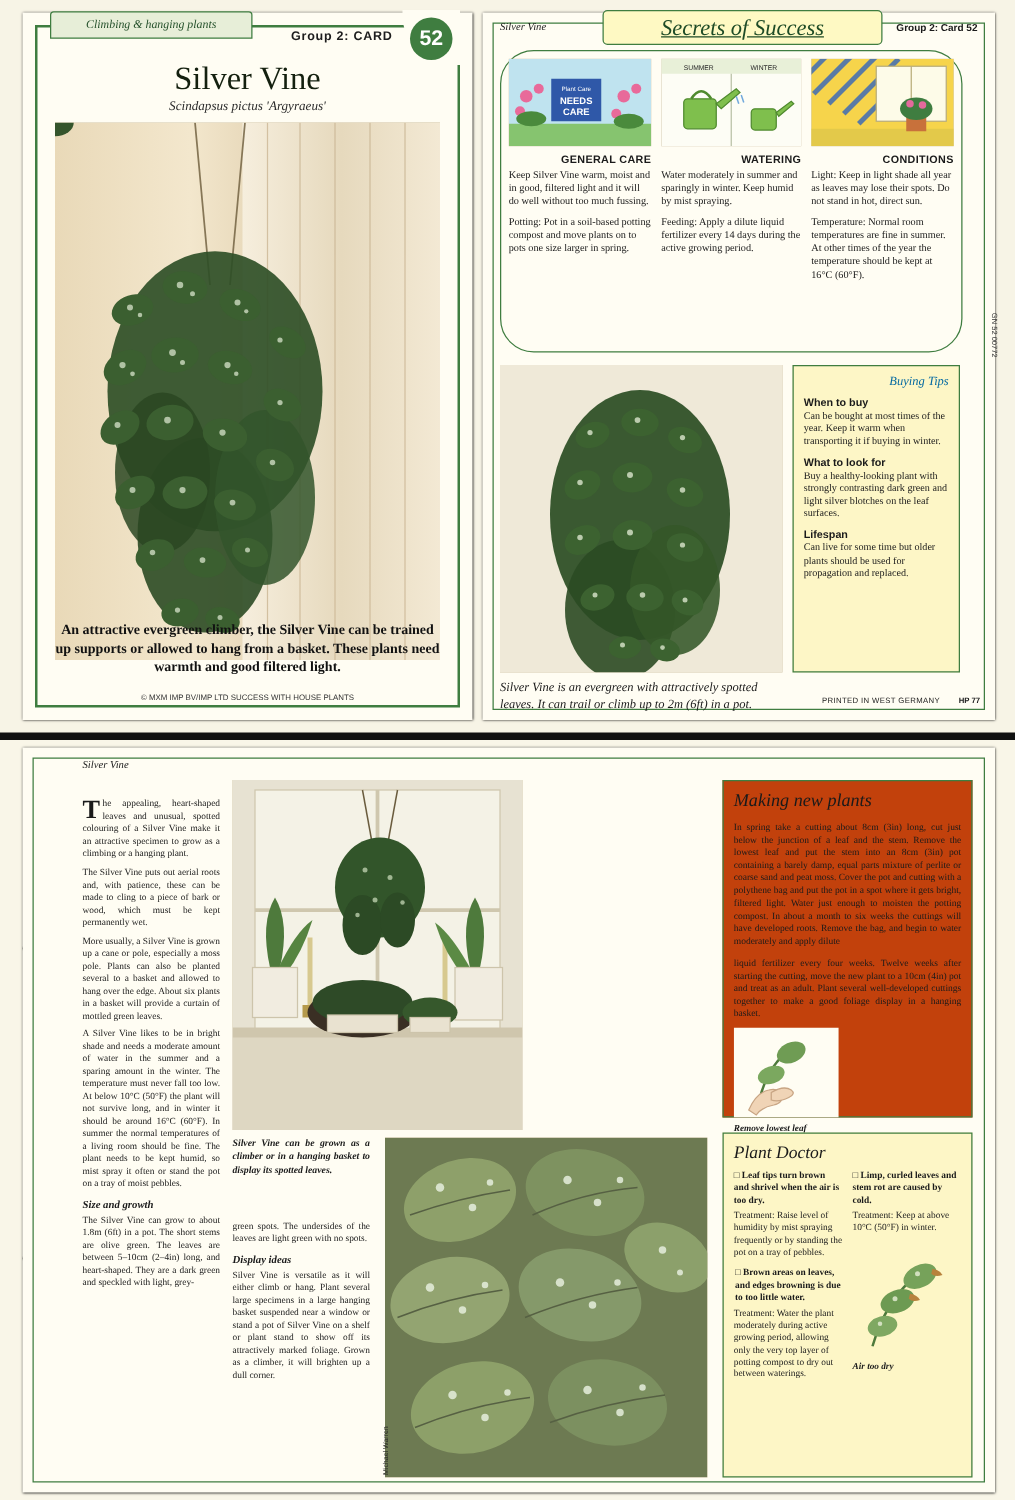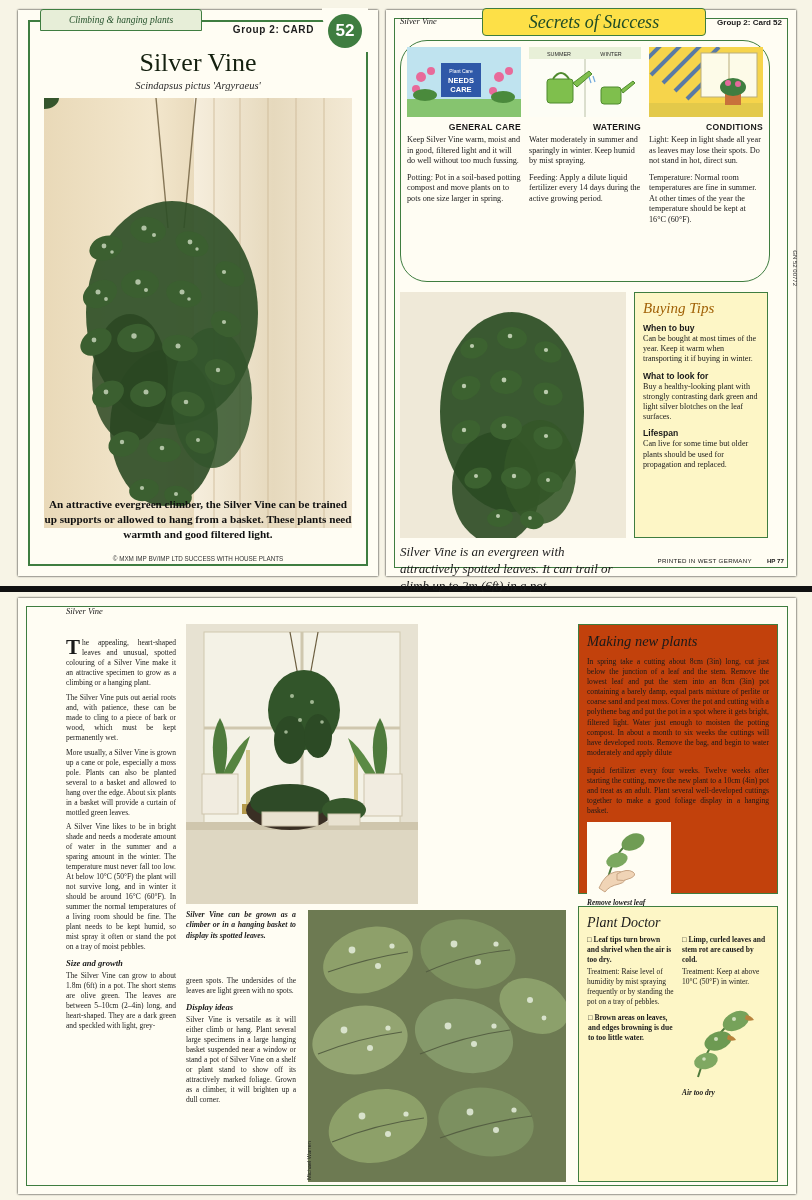--- a/index.html
+++ b/index.html
@@ -26,35 +26,35 @@
 
   .title{position:absolute;left:0;right:0;top:38px;text-align:center;font-size:26px;font-family:"Liberation Serif",serif;color:#14200f;}
   .subtitle{position:absolute;left:0;right:0;top:70px;text-align:center;font-size:10.5px;font-style:italic;color:#2a2a2a;}
 
   .photo{position:absolute;overflow:hidden;background:#cfc4a8;}
   .caption-main{position:absolute;left:24px;right:24px;bottom:34px;text-align:center;font-size:11.2px;line-height:1.35;font-weight:bold;color:#111;font-family:"Liberation Serif",serif;}
   .copyright{position:absolute;left:0;right:0;bottom:14px;text-align:center;font-size:6.3px;color:#333;font-family:"Liberation Sans",sans-serif;}
 
   
   .rinner{position:absolute;left:8px;top:8px;right:8px;bottom:8px;border:1.5px solid #3f7d40;}
-  .sos-banner{position:absolute;left:96px;top:-2px;width:222px;height:26px;background:#fde047;border:1.5px solid #3f7d40;border-radius:4px;
-              display:flex;align-items:center;justify-content:center;font-style:italic;font-size:18px;color:#1e4b26;}
+  .sos-banner{position:absolute;left:96px;top:-2px;width:222px;height:26px;background:#fef9c3;border:1.5px solid #3f7d40;border-radius:4px;
+              display:flex;align-items:center;justify-content:center;font-style:italic;font-size:18px;color:#1e4b26;text-decoration:underline;}
   .sv-lbl{position:absolute;left:14px;top:6px;font-size:8.5px;font-style:italic;color:#1b1b1b;}
   .grp-lbl-r{position:absolute;right:14px;top:8px;font-size:8px;font-family:"Liberation Sans",sans-serif;font-weight:bold;}
 
   .panel{position:absolute;border:1.2px solid #3f7d40;background:#fffdf3;}
   .col-h{font-family:"Liberation Sans",sans-serif;font-size:8.6px;font-weight:bold;text-align:right;letter-spacing:.3px;}
   .col-t{font-size:8.2px;line-height:1.28;font-family:"Liberation Serif",serif;}
 
   .tips{position:absolute;border:1.2px solid #3f7d40;background:#fdf6c6;}
-  .tips h3{margin:0 0 4px 0;font-size:15px;font-style:italic;font-family:"Liberation Serif",serif;color:#a16207;font-weight:normal;}
+  .tips h3{margin:0 0 4px 0;font-size:10px;font-style:italic;font-family:"Liberation Serif",serif;color:#0369a1;font-weight:normal;text-align:right;}
   .tips h4{margin:6px 0 1px 0;font-size:8.6px;font-family:"Liberation Sans",sans-serif;}
   .tips p{margin:0;font-size:8.1px;line-height:1.26;}
 
-  .caption-it{position:absolute;font-size:13px;font-style:italic;line-height:1.3;}
+  .caption-it{position:absolute;font-size:10px;font-style:italic;line-height:1.3;}
   .printed{position:absolute;right:44px;bottom:12px;font-size:6.2px;font-family:"Liberation Sans",sans-serif;letter-spacing:.3px;}
   .hp{position:absolute;right:12px;bottom:12px;font-size:6.2px;font-family:"Liberation Sans",sans-serif;font-weight:bold;}
   .vcode{position:absolute;right:-2px;top:276px;font-size:6px;font-family:"Liberation Sans",sans-serif;transform:rotate(90deg);transform-origin:right top;color:#333;}
 
   
   #sheet-bot{position:absolute;left:0;top:592px;width:812px;height:608px;background:#f9f6e8;}
   #card-bot{left:18px;top:6px;width:778px;height:596px;}
   .botinner{position:absolute;left:8px;top:8px;right:8px;bottom:8px;border:1.5px solid #3f7d40;}
   .bot-lbl{position:absolute;left:48px;top:8px;font-size:8.5px;font-style:italic;}
 
@@ -497,20 +497,21 @@
         </div>
       </div>
 
       <div class="pd" style="left:560px;top:308px;width:200px;height:276px;padding:8px;box-sizing:border-box;">
         <h3>Plant Doctor</h3>
         <div class="cols">
           <div>
             <p style="margin:0;"><span style="font-family:'Liberation Sans',sans-serif;">□</span> <b>Leaf tips turn brown and shrivel when the air is too dry.</b></p>
             <p style="margin:3px 0 0 0;">Treatment: Raise level of humidity by mist spraying frequently or by standing the pot on a tray of pebbles.</p>
             <p style="margin:7px 0 0 1px;"><span style="font-family:'Liberation Sans',sans-serif;">□</span> <b>Brown areas on leaves, and edges browning is due to too little water.</b></p>
+            <p style="margin:3px 0 0 0;">Treatment: Water the plant moderately during active growing period, allowing only the very top layer of potting compost to dry out between waterings.</p>
           </div>
           <div>
             <p style="margin:0;"><span style="font-family:'Liberation Sans',sans-serif;">□</span> <b>Limp, curled leaves and stem rot are caused by cold.</b></p>
             <p style="margin:3px 0 0 0;">Treatment: Keep at above 10°C (50°F) in winter.</p>
             <div style="margin-top:10px;">
               <svg width="86" height="88" viewBox="0 0 86 88">
                 <rect width="86" height="88" fill="#fdf6c6"></rect>
                 <path d="M16 80 q10 -34 30 -52" stroke="#4e7a3c" stroke-width="2" fill="none"></path>
                 <ellipse cx="54" cy="24" rx="14" ry="9" fill="#76a25a" transform="rotate(-26 54 24)"></ellipse>
                 <ellipse cx="36" cy="44" rx="14" ry="9" fill="#6d9a52" transform="rotate(-20 36 44)"></ellipse>

